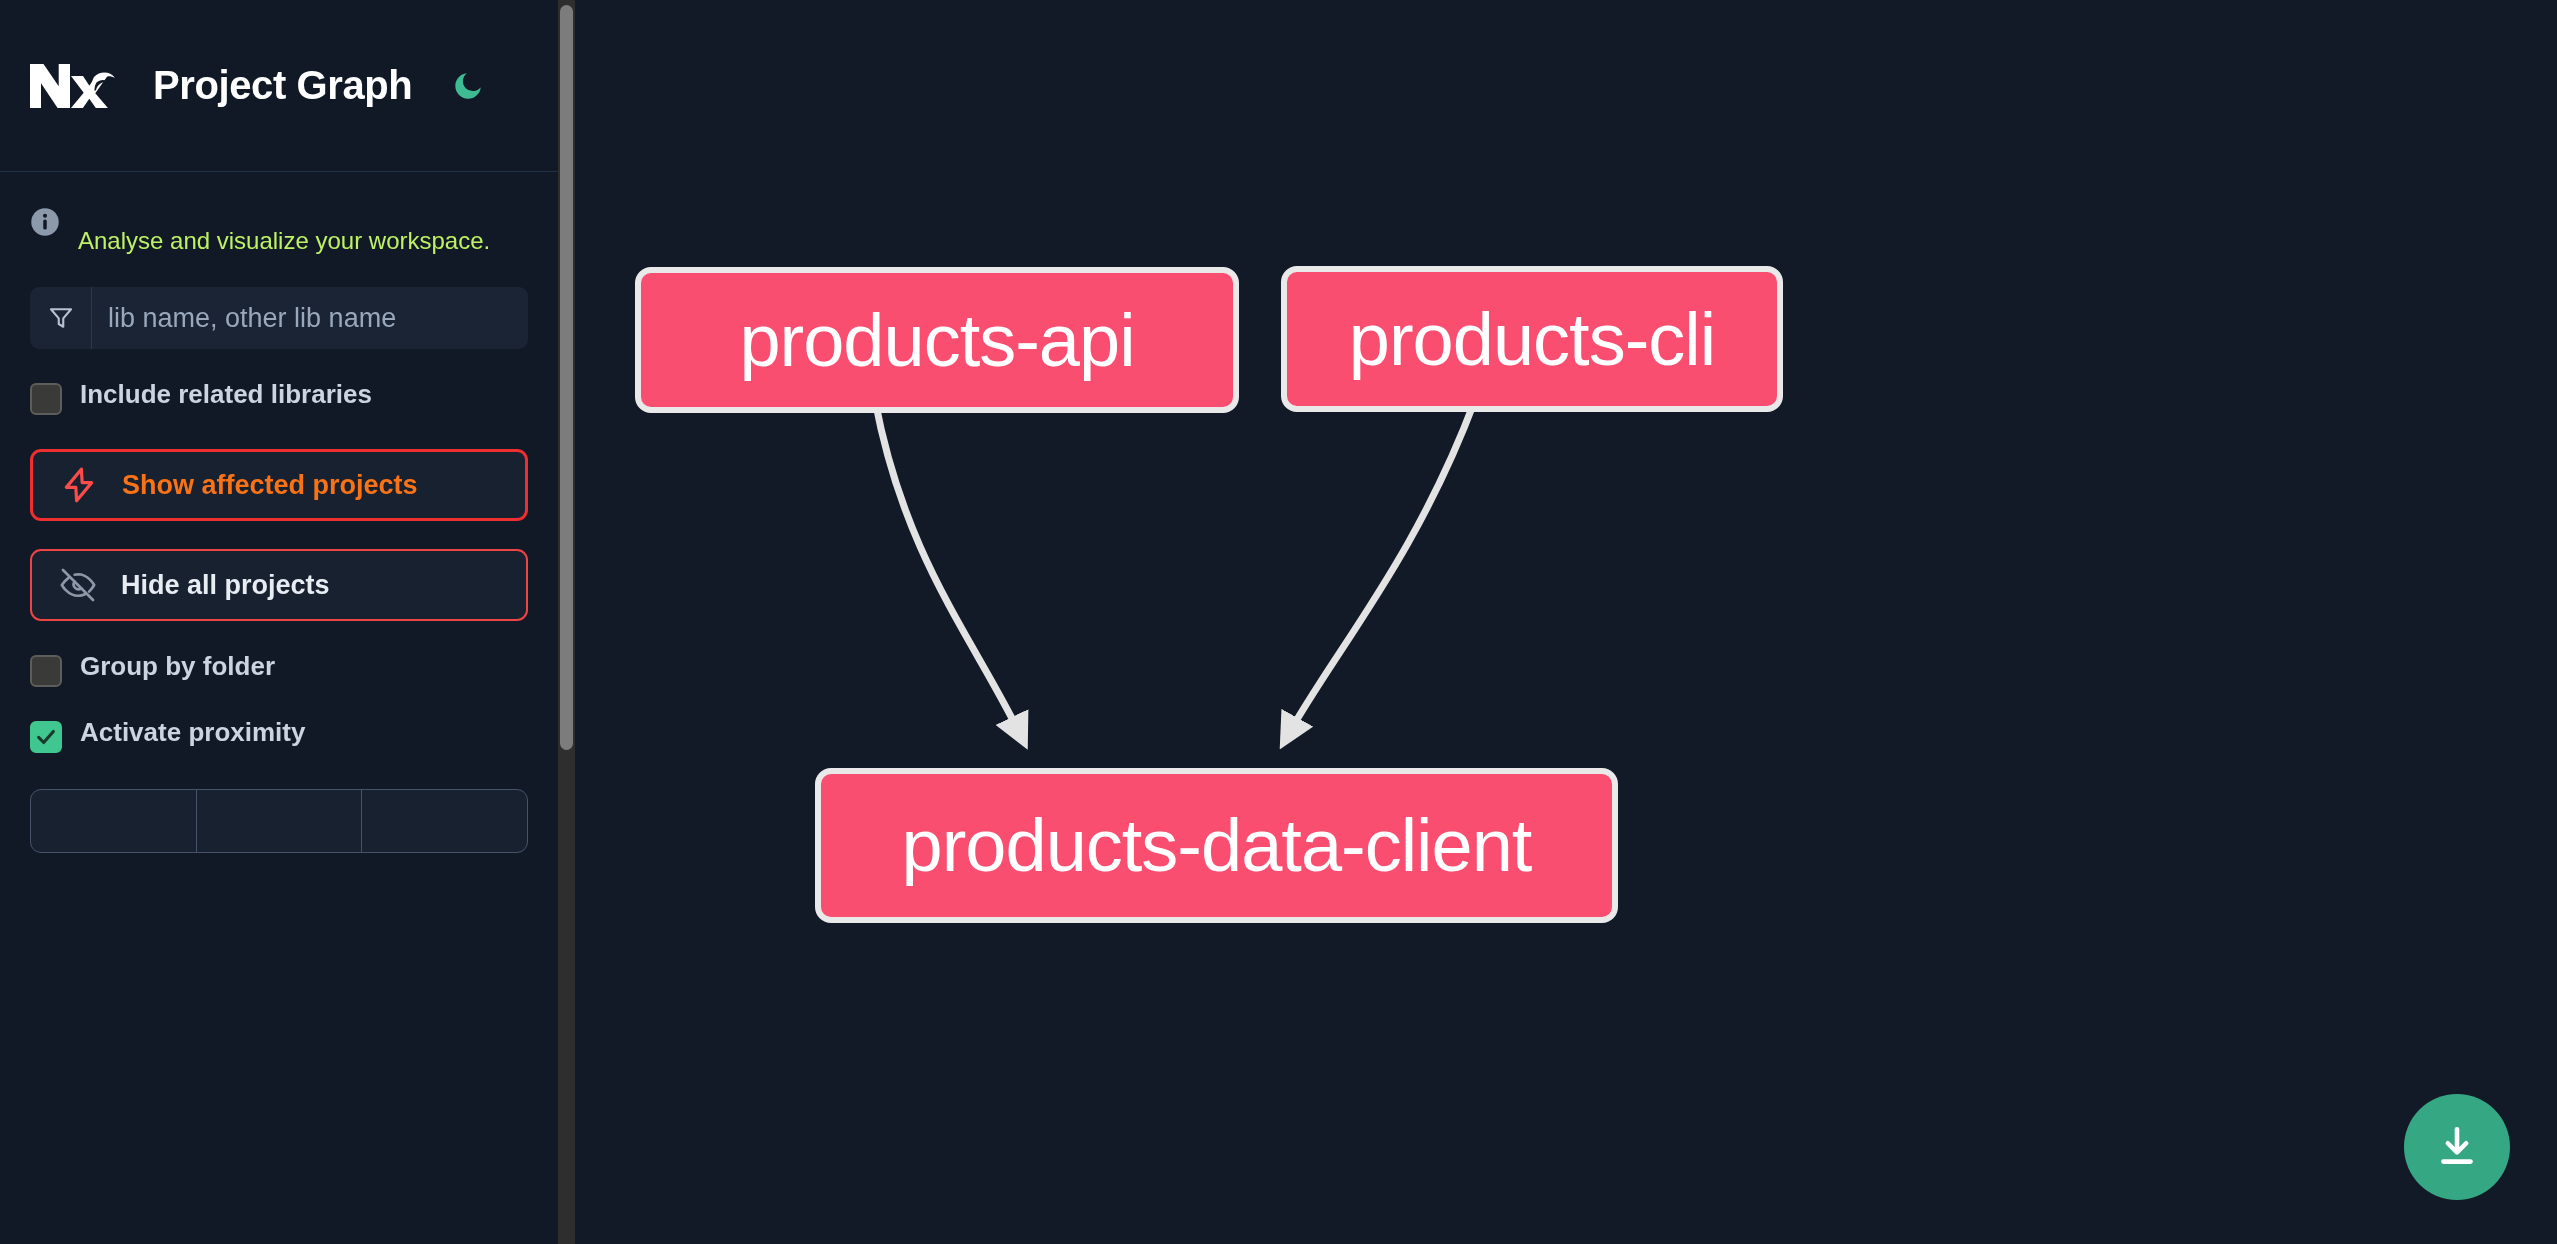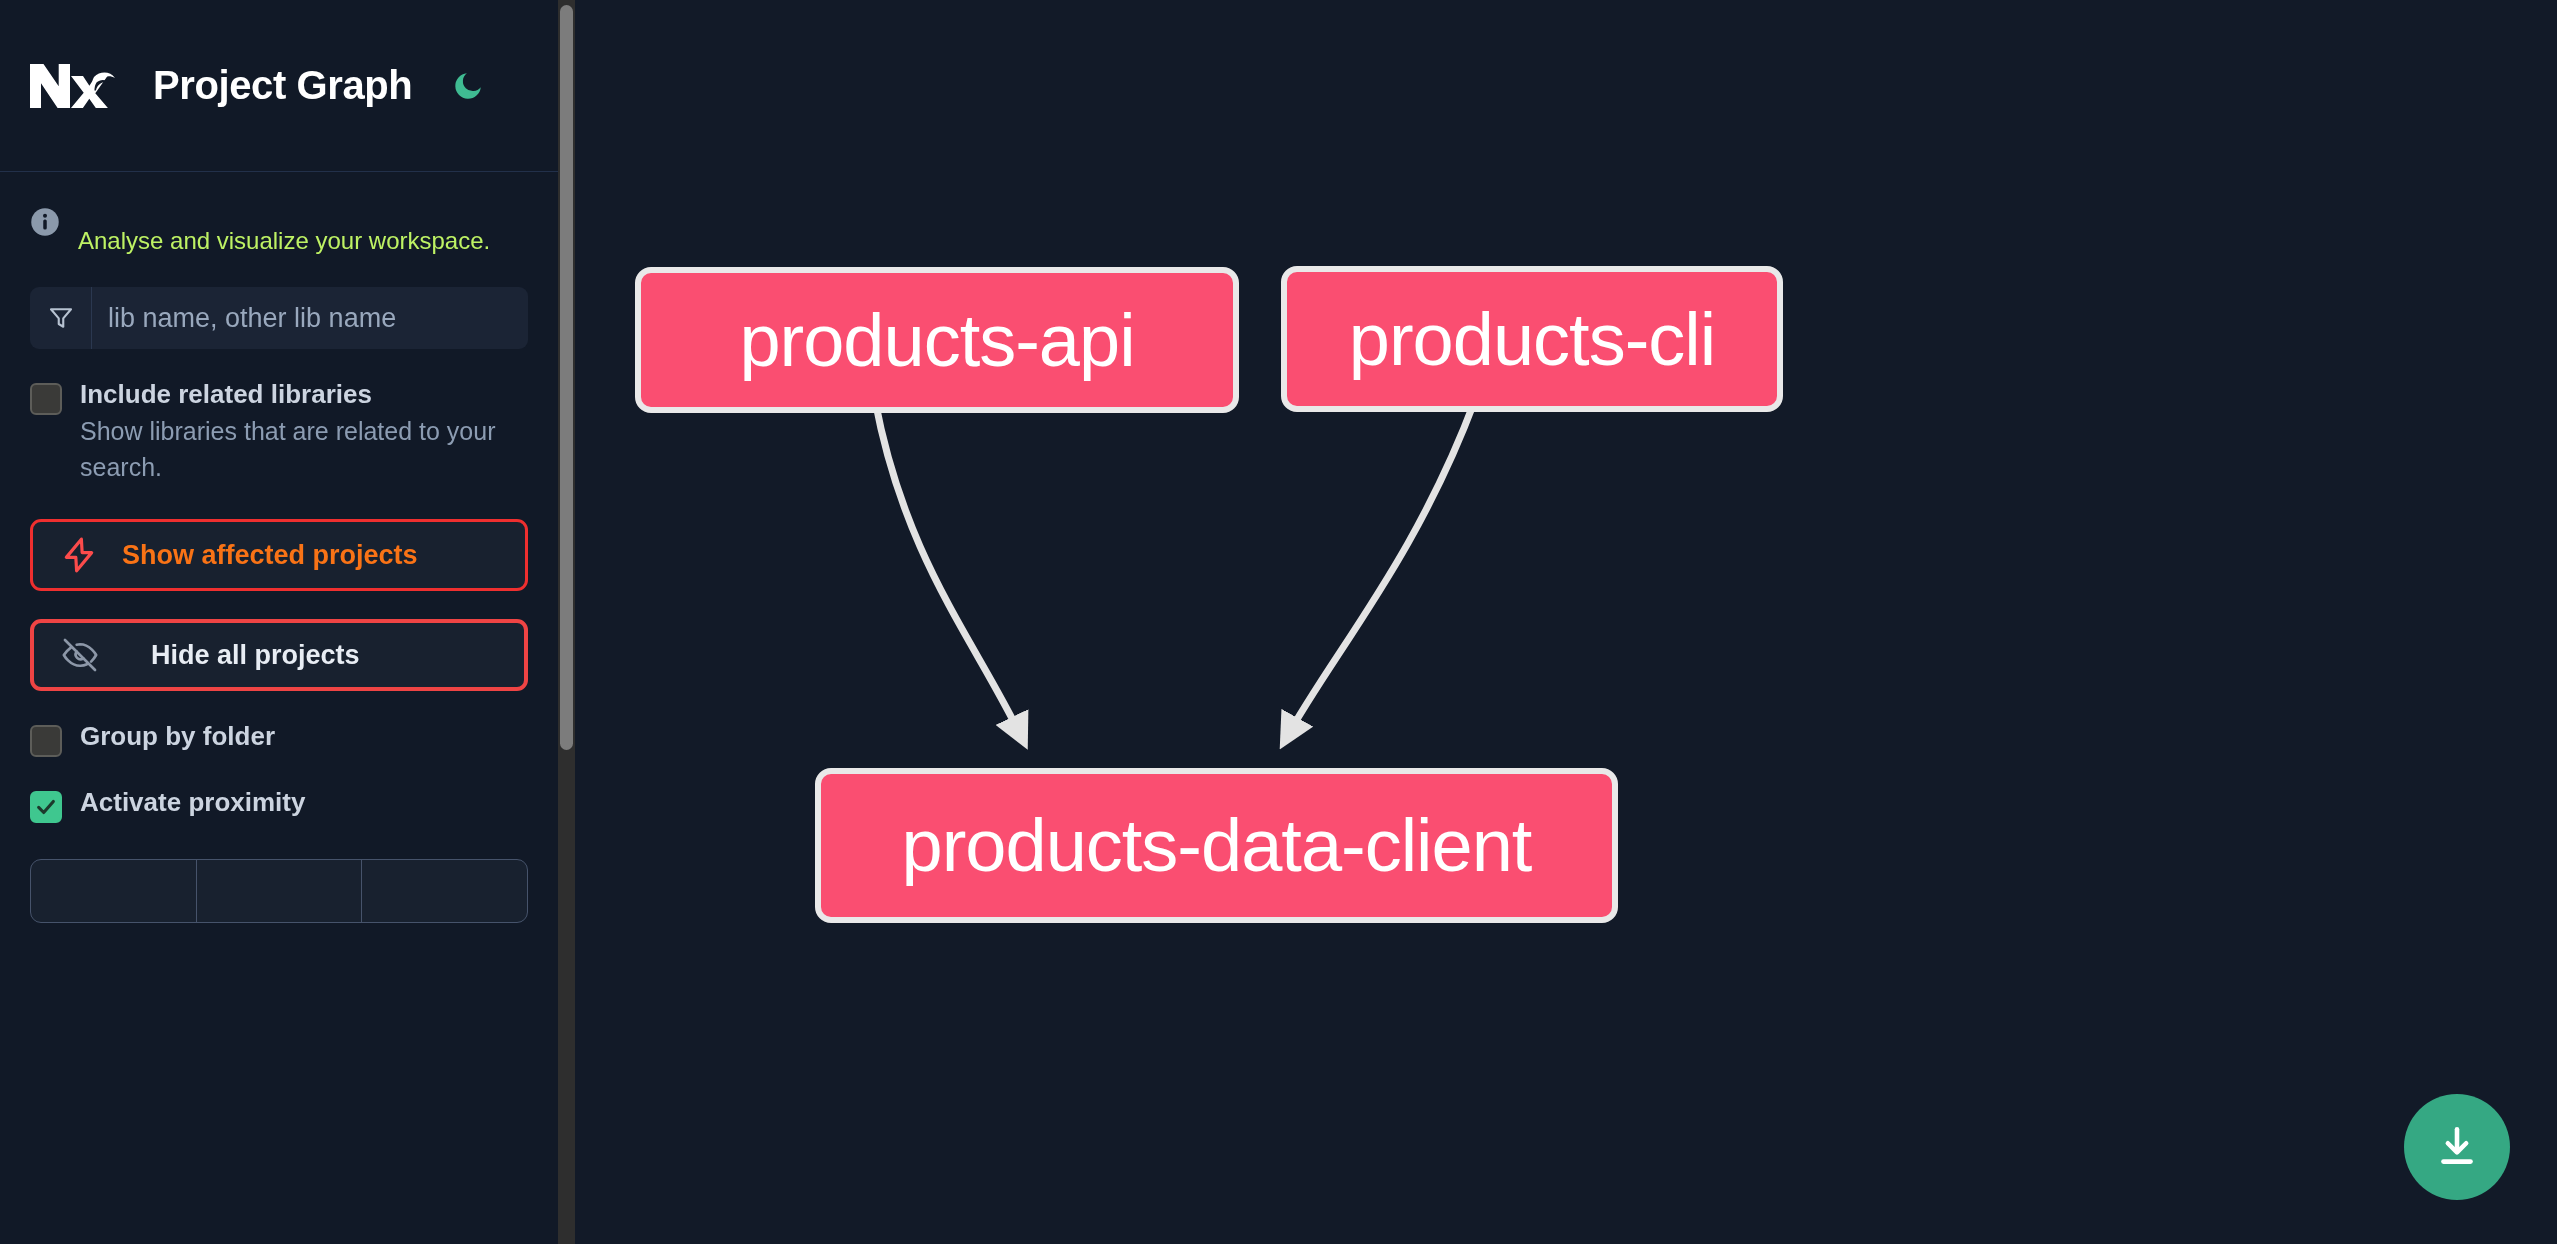--- a/index.html
+++ b/index.html
@@ -115,21 +115,21 @@
   .gbtn .bicon {
     width: 40px; height: 40px; flex: 0 0 40px;
     display: flex; align-items: center; justify-content: center;
     margin-right: 23px;
   }
   .gbtn .blabel { font-size: 27px; font-weight: 700; white-space: nowrap; }
   .gbtn.show-all { border: 3px solid #93c5fd; }
   .gbtn.show-all .blabel { color: #e8edf4; }
   .gbtn.affected { border: 3px solid #ef2f2f; }
   .gbtn.affected .blabel { color: #f97316; }
-  .gbtn.hide-all { border: 4px solid #ef4444; gap: 28px; }
+  .gbtn.hide-all { border: 2px solid #ef4444; }
   .gbtn.hide-all .blabel { color: #e8edf4; }
 
   .seg-control {
     margin-top: 36px;
     display: flex;
     height: 64px;
     border: 1px solid #46536b;
     border-radius: 11px;
     overflow: hidden;
     background: #18212f;
@@ -235,21 +235,20 @@
             <input class="filter-input" type="text" placeholder="lib name, other lib name" style="">
           </div>
         </div>
 
         <div class="check-block">
           <div class="cbox">
             
           </div>
           <div class="check-texts">
             <div class="check-label">Include related libraries</div>
-            <div class="check-desc">Show libraries that are related to your search.</div>
           </div>
         </div>
 
         <div class="btn-group">
 
           <div class="gbtn affected">
             <span class="bicon">
               <svg width="38" height="38" viewBox="0 0 24 24" fill="none" stroke="#fb4b4b" stroke-width="2" stroke-linecap="round" stroke-linejoin="round">
                 <path d="M13.5 2 4 13.5h6L10.5 22 20 10.5h-6z"></path>
               </svg>

